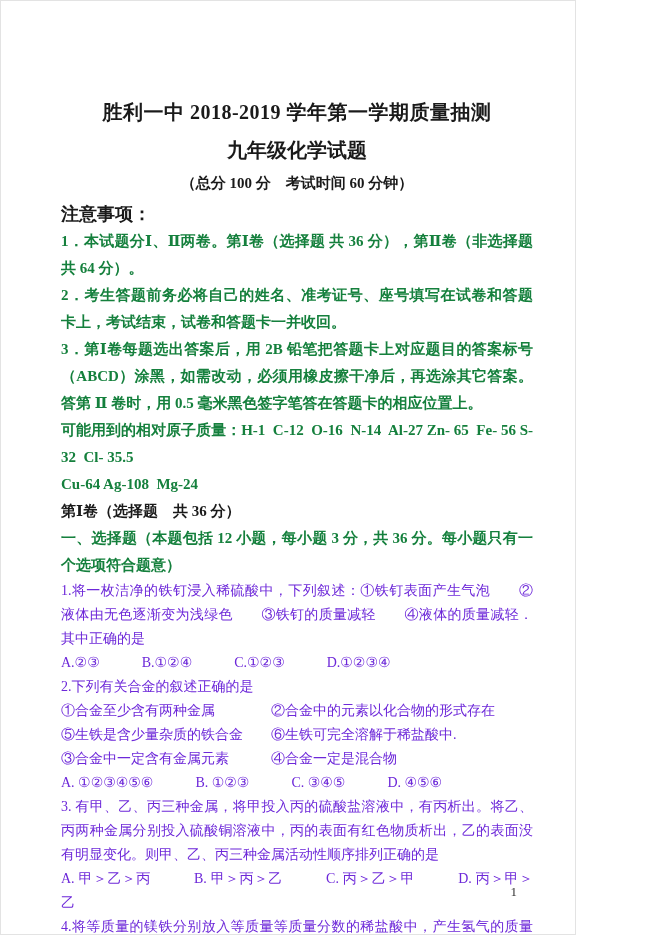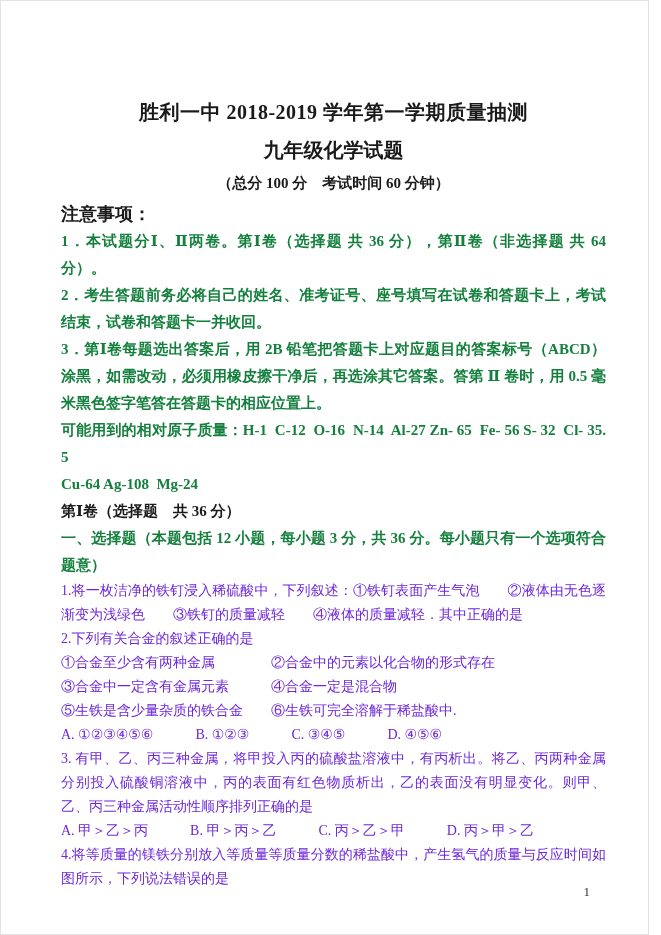--- a/index.html
+++ b/index.html
@@ -2,21 +2,21 @@
 <html><head>
 <meta charset="utf-8">
 <style>
   html, body {
     margin: 0;
     padding: 0;
     background: #ffffff;
   }
   .page {
     position: relative;
-    width: 649px;
+    width: 576px;
     height: 935px;
     box-sizing: border-box;
     background: #ffffff;
     border: 1px solid #e3e3e3;
     overflow: hidden;
     font-family: "Liberation Serif", "DejaVu Serif", serif;
     color: #1a1a1a;
   }
   .content {
     box-sizing: border-box;
@@ -97,25 +97,26 @@
     <p class="block bold15">1．本试题分Ⅰ、Ⅱ两卷。第Ⅰ卷（选择题 共 36 分），第Ⅱ卷（非选择题 共 64 分）。</p>
     <p class="block bold15">2．考生答题前务必将自己的姓名、准考证号、座号填写在试卷和答题卡上，考试结束，试卷和答题卡一并收回。</p>
     <p class="block bold15">3．第Ⅰ卷每题选出答案后，用 2B 铅笔把答题卡上对应题目的答案标号（ABCD）涂黑，如需改动，必须用橡皮擦干净后，再选涂其它答案。答第 Ⅱ 卷时，用 0.5 毫米黑色签字笔答在答题卡的相应位置上。</p>
     <p class="block bold15">可能用到的相对原子质量：H-1  C-12  O-16  N-14  Al-27 Zn- 65  Fe- 56 S- 32  Cl- 35.5</p>
     <p class="block bold15">Cu-64 Ag-108  Mg-24</p>
 
     <div class="section-heading">第Ⅰ卷（选择题　共 36 分）</div>
     <p class="block bold15">一、选择题（本题包括 12 小题，每小题 3 分，共 36 分。每小题只有一个选项符合题意）</p>
 
     <p class="block q">1.将一枚洁净的铁钉浸入稀硫酸中，下列叙述：①铁钉表面产生气泡　　②液体由无色逐渐变为浅绿色　　③铁钉的质量减轻　　④液体的质量减轻．其中正确的是</p>
+    <p class="block q">A.②③　　　B.①②④　　　C.①②③　　　D.①②③④</p>
 
     <p class="block q">2.下列有关合金的叙述正确的是</p>
     <p class="block q">①合金至少含有两种金属　　　　②合金中的元素以化合物的形式存在</p>
+    <p class="block q">⑤生铁是含少量杂质的铁合金　　⑥生铁可完全溶解于稀盐酸中.</p>
     <p class="block q">③合金中一定含有金属元素　　　④合金一定是混合物</p>
-    <p class="block q">⑤生铁是含少量杂质的铁合金　　⑥生铁可完全溶解于稀盐酸中.</p>
     <p class="block q">A. ①②③④⑤⑥　　　B. ①②③　　　C. ③④⑤　　　D. ④⑤⑥</p>
 
     <p class="block q">3. 有甲、乙、丙三种金属，将甲投入丙的硫酸盐溶液中，有丙析出。将乙、丙两种金属分别投入硫酸铜溶液中，丙的表面有红色物质析出，乙的表面没有明显变化。则甲、乙、丙三种金属活动性顺序排列正确的是</p>
     <p class="block q">A. 甲＞乙＞丙　　　B. 甲＞丙＞乙　　　C. 丙＞乙＞甲　　　D. 丙＞甲＞乙</p>
 
     <p class="block q">4.将等质量的镁铁分别放入等质量等质量分数的稀盐酸中，产生氢气的质量与反应时间如图所示，下列说法错误的是</p>
 
   </div>
 
   <div class="page-number">1</div>

